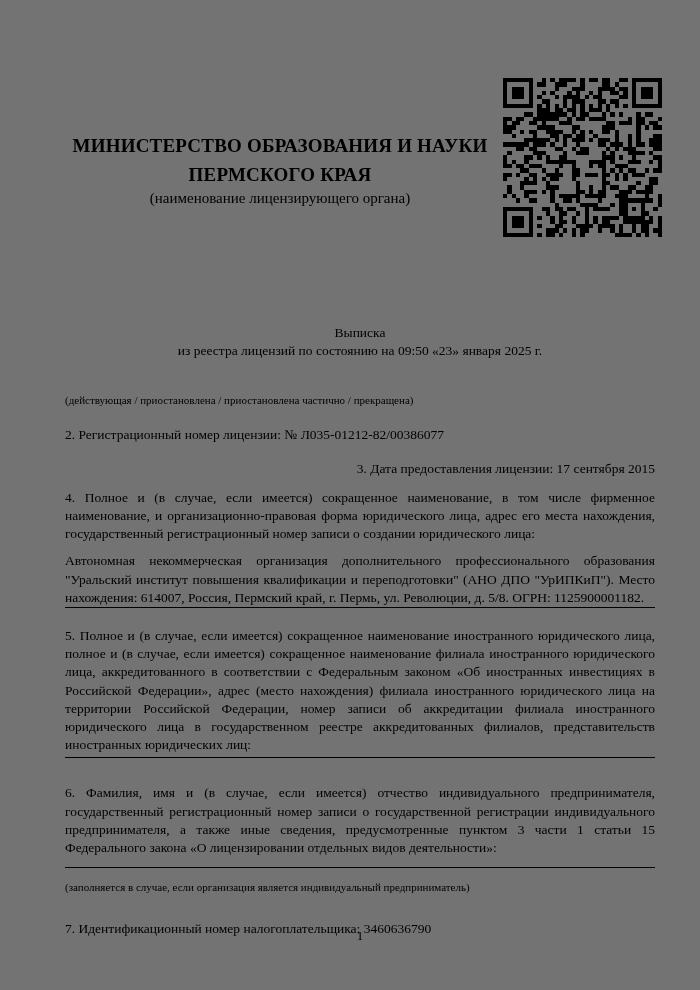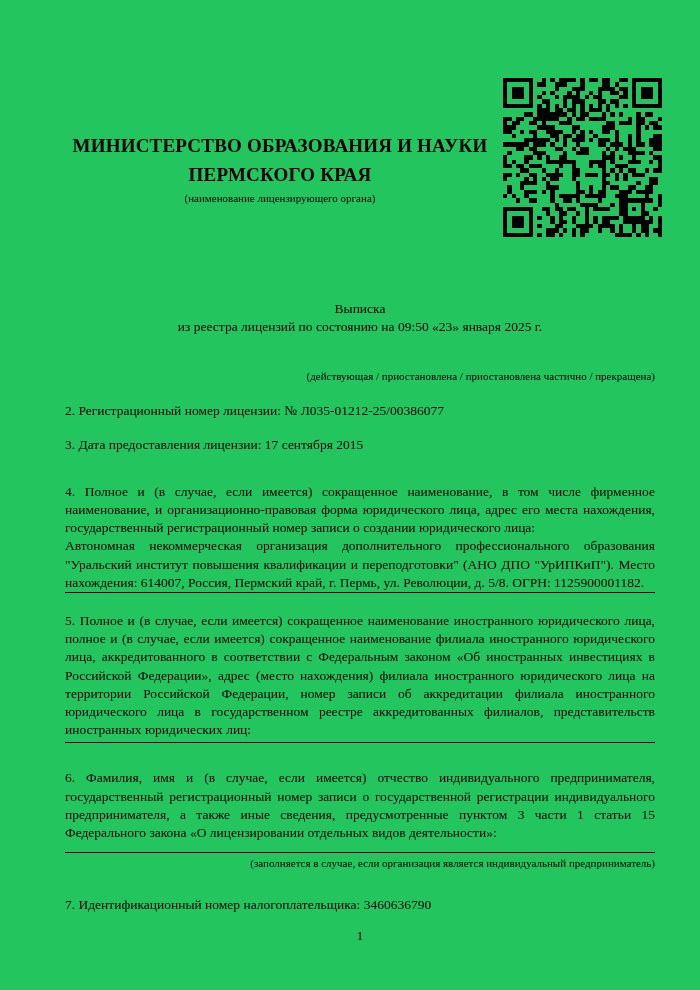--- a/index.html
+++ b/index.html
@@ -1,71 +1,71 @@
 <!DOCTYPE html>
 <html lang="ru"><head>
 <meta charset="utf-8">
 <style>
   html, body { margin: 0; padding: 0; background: #ffffff; }
   .page {
     position: relative;
     width: 700px;
     height: 990px;
-    background: #22c55e;
+    background: #737373;
     overflow: hidden;
     color: #000000;
     font-family: "Liberation Serif", "DejaVu Serif", serif;
   }
   .header-block {
     position: absolute;
     top: 131px;
     left: 40px;
     width: 480px;
     text-align: center;
   }
   .ministry-name {
     font-size: 19px;
     font-weight: 700;
     line-height: 29px;
     letter-spacing: 0.2px;
   }
   .ministry-caption {
-    font-size: 11px;
+    font-size: 15px;
     line-height: 13px;
     margin-top: 3px;
   }
   .qr {
     position: absolute;
     top: 78px;
     left: 503px;
     width: 159px;
     height: 159px;
   }
   .qr svg { width: 100%; height: 100%; shape-rendering: crispEdges; display: block; }
   .body-col {
     position: absolute;
     top: 300px;
     left: 65px;
     width: 590px;
     font-size: 13.5px;
     line-height: 18.2px;
   }
-  .doc-title { text-align: center; margin-bottom: 34px; }
-  .just { text-align: justify; }
+  .doc-title { text-align: center; margin-bottom: 34px; margin-top: 24px; }
+  .just { text-align: justify; margin-top: 9px; }
   .caption {
     font-size: 11px;
     line-height: 13px;
-    text-align: right;
-    margin-top: 4px;
+    text-align: left;
+    margin-top: 13px;
   }
   .rule { border-top: 1px solid #000000; height: 0; }
   .rule-tight { margin-top: 0; }
   .rule-gap-s { margin-top: 3px; }
   .rule-gap-l { margin-top: 10px; }
-  .mb11 { margin-bottom: 29px; }
+  .mb11 { margin-bottom: 11px; text-align: right; }
   .mb15 { margin-bottom: 15px; }
   .mb19 { margin-bottom: 19px; }
   .mb26 { margin-bottom: 26px; }
   .page-number {
     position: absolute;
     top: 928px;
     left: 65px;
     width: 590px;
     text-align: center;
     font-size: 13px;
@@ -742,21 +742,21 @@
     <div class="doc-title">
       <div>Выписка</div>
       <div>из реестра лицензий по состоянию на 09:50 «23» января 2025 г.</div>
     </div>
 
     <div class="mb19">
       <div class="caption">(действующая / приостановлена / приостановлена частично / прекращена)</div>
     </div>
 
     <div class="mb15">
-      <div>2. Регистрационный номер лицензии: № Л035-01212-25/00386077</div>
+      <div>2. Регистрационный номер лицензии: № Л035-01212-82/00386077</div>
     </div>
 
     <div class="mb11">
       <div>3. Дата предоставления лицензии: 17 сентября 2015</div>
     </div>
 
     <div class="mb19">
       <div class="just">4. Полное и (в случае, если имеется) сокращенное наименование, в том числе фирменное наименование, и организационно-правовая форма юридического лица, адрес его места нахождения, государственный регистрационный номер записи о создании юридического лица:</div>
       <div class="just">Автономная некоммерческая организация дополнительного профессионального образования "Уральский институт повышения квалификации и переподготовки" (АНО ДПО "УрИПКиП"). Место нахождения: 614007, Россия, Пермский край, г. Пермь, ул. Революции, д. 5/8. ОГРН: 1125900001182.</div>
       <div class="rule rule-tight"></div>

